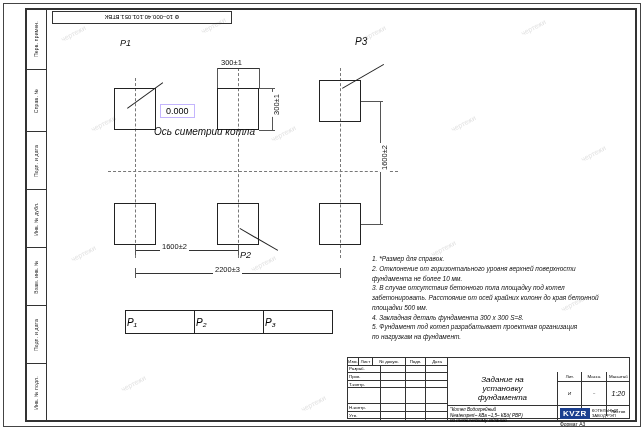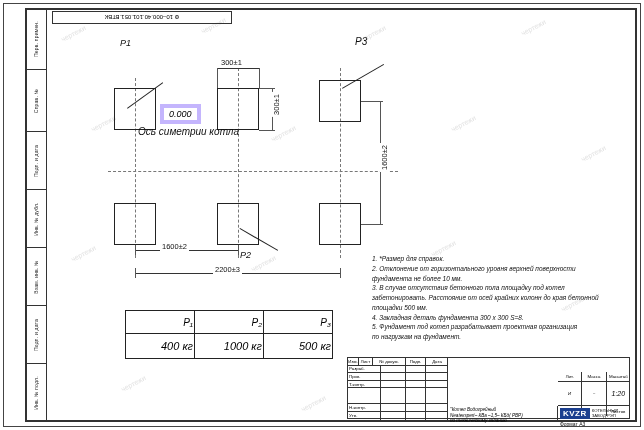--- a/index.html
+++ b/index.html
@@ -34,28 +34,28 @@
   .dash-h{position:absolute;border-top:1px dashed #777;}
   .dash-v{position:absolute;border-left:1px dashed #777;}
   .lead{position:absolute;background:#222;height:1px;transform-origin:0 0;}
   .lbl{position:absolute;font-size:8px;color:#111;}
   .dimline{position:absolute;border-top:1px solid #333;}
   .dimline:before,.dimline:after{content:"";position:absolute;top:-3px;width:0;height:0;}
   .ext{position:absolute;border-left:1px solid #555;}
   .exth{position:absolute;border-top:1px solid #555;}
   .dimtxt{position:absolute;font-size:7.5px;color:#111;background:#fff;padding:0 2px;}
   .dimtxt.vert{transform:rotate(-90deg);transform-origin:center;}
-  .zero-box{position:absolute;border:4px solid #c4b5fd;padding:1px 5px;font-size:9px;background:#fff;font-style:italic;}
+  .zero-box{position:absolute;border:1px solid #c4b5fd;padding:1px 5px;font-size:9px;background:#fff;}
   .axis-title{position:absolute;font-size:10px;font-style:italic;color:#111;}
   
   .notes{position:absolute;left:372px;top:255px;width:250px;font-size:6.5px;line-height:1.35;color:#111;font-style:italic;}
   .notes div{margin-bottom:1px;}
   
   .ltable{position:absolute;left:125px;top:310px;border-collapse:collapse;}
-  .ltable td{border:1px solid #222;width:66px;height:22px;text-align:right;font-size:11px;font-style:italic;}
+  .ltable td{border:1px solid #222;width:66px;height:22px;text-align:left;font-size:11px;font-style:italic;}
   .ltable td.hdr{height:20px;font-size:10px;}
   
   .tblock{position:absolute;left:347px;top:357px;width:283px;height:62px;border:1.5px solid #333;box-sizing:border-box;font-size:5px;}
   .tb-grid{position:absolute;left:0;top:0;width:100px;height:62px;border-right:1px solid #333;box-sizing:border-box;}
   .tb-row{position:absolute;left:0;width:100px;height:7.6px;border-bottom:1px solid #333;box-sizing:border-box;display:flex;}
   .tb-row .c{border-right:1px solid #333;box-sizing:border-box;display:flex;align-items:center;justify-content:center;font-size:4.4px;overflow:hidden;}
   .code-cell{position:absolute;left:100px;top:0;width:182px;height:14px;border-bottom:1px solid #333;box-sizing:border-box;display:flex;align-items:center;justify-content:center;font-size:13px;font-style:italic;letter-spacing:.3px;}
   .name-cell{position:absolute;left:100px;top:14px;width:110px;height:34px;border-right:1px solid #333;border-bottom:1px solid #333;box-sizing:border-box;display:flex;flex-direction:column;align-items:center;justify-content:center;font-size:8px;font-style:italic;}
   .meta{position:absolute;left:210px;top:14px;width:72px;height:34px;border-bottom:1px solid #333;box-sizing:border-box;}
   .meta .mrow{display:flex;height:10px;border-bottom:1px solid #333;box-sizing:border-box;}
@@ -135,21 +135,21 @@
     <div class="lbl" style="left:70px;top:10px;font-style:italic;font-size:9px;">Р1</div>
 
     <div class="lead" style="left:190px;top:200px;width:44px;transform:rotate(30deg);"></div>
     <div class="lbl" style="left:190px;top:222px;font-style:italic;font-size:9px;">Р2</div>
 
     <div class="lead" style="left:292px;top:60px;width:48px;transform:rotate(-30deg);"></div>
     <div class="lbl" style="left:305px;top:8px;font-style:italic;font-size:10px;">Р3</div>
 
     <div class="zero-box" style="left:110px;top:76px;">0.000</div>
 
-    <div class="axis-title" style="left:88px;top:98px;">Ось симетрии котла</div>
+    <div class="axis-title" style="left:104px;top:98px;">Ось симетрии котла</div>
 
     <div class="dimline" style="left:167px;top:40px;width:42px;"></div>
     <div class="ext" style="left:167px;top:40px;height:20px;"></div>
     <div class="ext" style="left:209px;top:40px;height:20px;"></div>
     <div class="dimtxt" style="left:169px;top:30px;">300±1</div>
 
     <div class="ext" style="left:222px;top:60px;height:42px;"></div>
     <div class="exth" style="left:209px;top:60px;width:16px;"></div>
     <div class="exth" style="left:209px;top:102px;width:16px;"></div>
     <div class="dimtxt vert" style="left:214px;top:72px;">300±1</div>
@@ -182,25 +182,20 @@
     <div>по нагрузкам на фундамент.</div>
   </div>
 
   <table class="ltable">
     <tbody>
         <tr>
       <td class="hdr">Р₁</td>
       <td class="hdr">Р₂</td>
       <td class="hdr">Р₃</td>
     </tr>
-    <tr>
-      <td>400 кг</td>
-      <td>1000 кг</td>
-      <td>500 кг</td>
-    </tr>
   </tbody>
     </table>
 
   <div class="tblock">
     <div class="tb-grid">
       <div class="tb-row" style="top:0;">
         <div class="c" style="width:11px;">Изм.</div>
         <div class="c" style="width:14px;">Лист</div>
         <div class="c" style="width:33px;">№ докум.</div>
         <div class="c" style="width:20px;">Подп.</div>
@@ -238,20 +233,25 @@
       </div>
       <div class="tb-row" style="top:54px;border-bottom:none;">
         <div class="c" style="width:33px;justify-content:flex-start;padding-left:1px;">Утв.</div>
         <div class="c" style="width:25px;"></div>
         <div class="c" style="width:20px;"></div>
         <div class="c" style="width:22px;border-right:none;"></div>
       </div>
     </div>
 
 
+    <div class="name-cell">
+      <div>Задание на</div>
+      <div>установку</div>
+      <div>фундамента</div>
+    </div>
 
     <div class="meta">
       <div class="mrow">
         <div class="mcell">Лит.</div>
         <div class="mcell">Масса</div>
         <div class="mcell">Масштаб</div>
       </div>
       <div class="mrow big" style="border-bottom:1px solid #333;">
         <div class="mcell">И</div>
         <div class="mcell">~</div>

